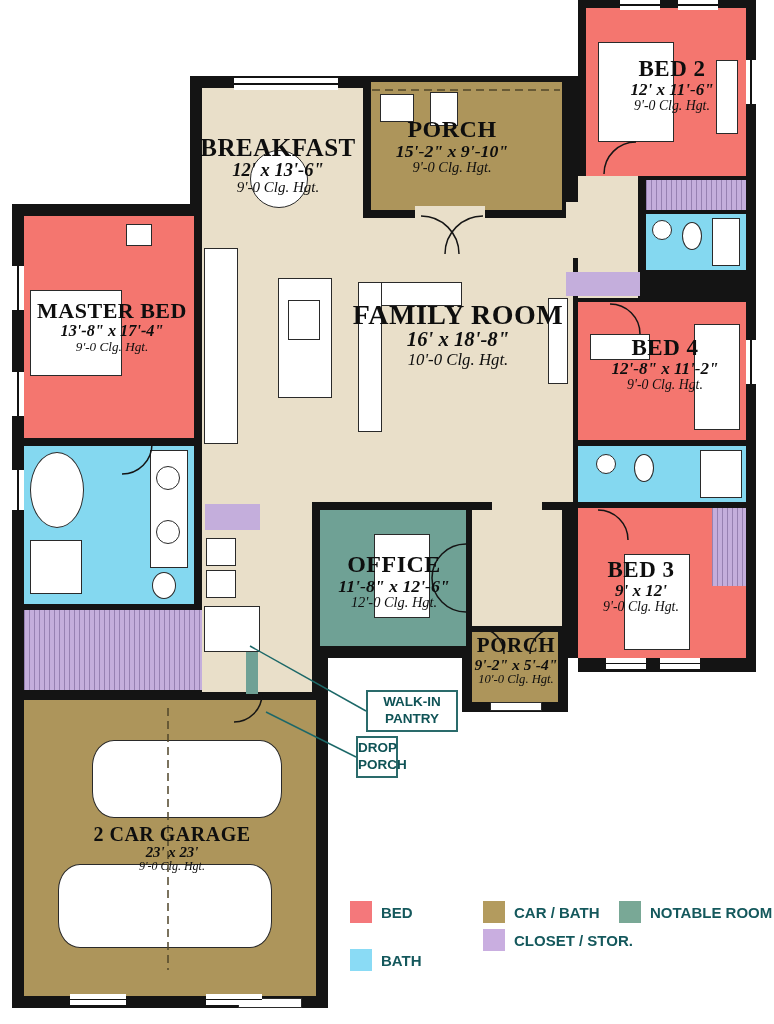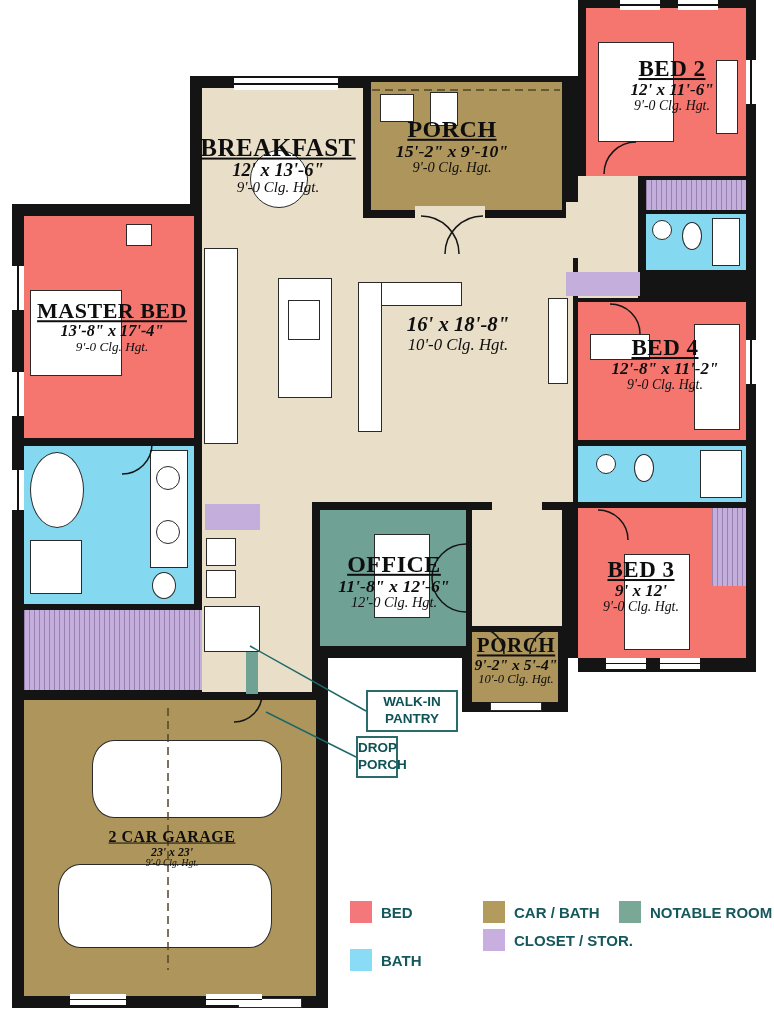--- a/index.html
+++ b/index.html
@@ -19,21 +19,21 @@
   .fix{position:absolute;background:#fff;border:1.5px solid #2a2a2a;z-index:4;box-sizing:border-box;}
   .round{border-radius:50%;}
   .car{border-radius:22px/26px;}
   .win{position:absolute;background:#fff;z-index:6;}
   .winh{background-image:linear-gradient(to bottom,transparent 44%,#111 44%,#111 56%,transparent 56%);}
   .winv{background-image:linear-gradient(to right,transparent 44%,#111 44%,#111 56%,transparent 56%);}
   #overlay{position:absolute;left:0;top:0;z-index:7;}
   .lbl{position:absolute;transform:translate(-50%,-50%);text-align:center;color:#0e0e0e;
        z-index:40;white-space:nowrap;line-height:1.04;}
   .lbl span{display:block;}
-  .lbl .n{font-weight:bold;letter-spacing:.5px;text-decoration:underline;}
+  .lbl .n{font-weight:bold;letter-spacing:.5px;}
   .lbl .d{font-weight:bold;font-style:italic;font-size:.74em;}
   .lbl .c{font-style:italic;font-size:.60em;}
   .ann{position:absolute;z-index:50;background:#fff;border:2px solid #2A6B6B;color:#0F5356;
        font-family:"Liberation Sans",sans-serif;font-weight:bold;text-align:center;
        display:flex;flex-direction:column;justify-content:center;line-height:1.25;box-sizing:border-box;}
   .ann span{display:block;}
   .legend-item{position:absolute;display:flex;align-items:center;gap:9px;z-index:50;
        font-family:"Liberation Sans",sans-serif;font-weight:bold;color:#14585C;font-size:15px;}
   .sw{width:22px;height:22px;flex:0 0 auto;}
 </style>
@@ -163,20 +163,21 @@
     <span class="n">PORCH</span>
     <span class="d">15'-2" x 9'-10"</span>
     <span class="c">9'-0 Clg. Hgt.</span>
   </div>
   <div class="lbl" style="left:672px;top:85px;font-size:23px">
     <span class="n">BED 2</span>
     <span class="d">12' x 11'-6"</span>
     <span class="c">9'-0 Clg. Hgt.</span>
   </div>
   <div class="lbl" style="left:458px;top:334px;font-size:28px">
+    <span class="n">FAMILY ROOM</span>
     <span class="d">16' x 18'-8"</span>
     <span class="c">10'-0 Clg. Hgt.</span>
   </div>
   <div class="lbl" style="left:665px;top:364px;font-size:23px">
     <span class="n">BED 4</span>
     <span class="d">12'-8" x 11'-2"</span>
     <span class="c">9'-0 Clg. Hgt.</span>
   </div>
   <div class="lbl" style="left:394px;top:581px;font-size:24px">
     <span class="n">OFFICE</span>
@@ -186,21 +187,21 @@
   <div class="lbl" style="left:641px;top:586px;font-size:23px">
     <span class="n">BED 3</span>
     <span class="d">9' x 12'</span>
     <span class="c">9'-0 Clg. Hgt.</span>
   </div>
   <div class="lbl" style="left:516px;top:661px;font-size:21px">
     <span class="n">PORCH</span>
     <span class="d">9'-2" x 5'-4"</span>
     <span class="c">10'-0 Clg. Hgt.</span>
   </div>
-  <div class="lbl" style="left:172px;top:848px;font-size:16px">
+  <div class="lbl" style="left:172px;top:848px;font-size:20px">
     <span class="n">2 CAR GARAGE</span>
     <span class="d">23' x 23'</span>
     <span class="c">9'-0 Clg. Hgt.</span>
   </div>
 
   <div class="ann" style="left:366px;top:690px;width:92px;height:42px;font-size:13.5px">
     <span>WALK-IN</span>
     <span>PANTRY</span>
   </div>
   <div class="ann" style="left:356px;top:736px;width:42px;height:42px;font-size:13.5px">

